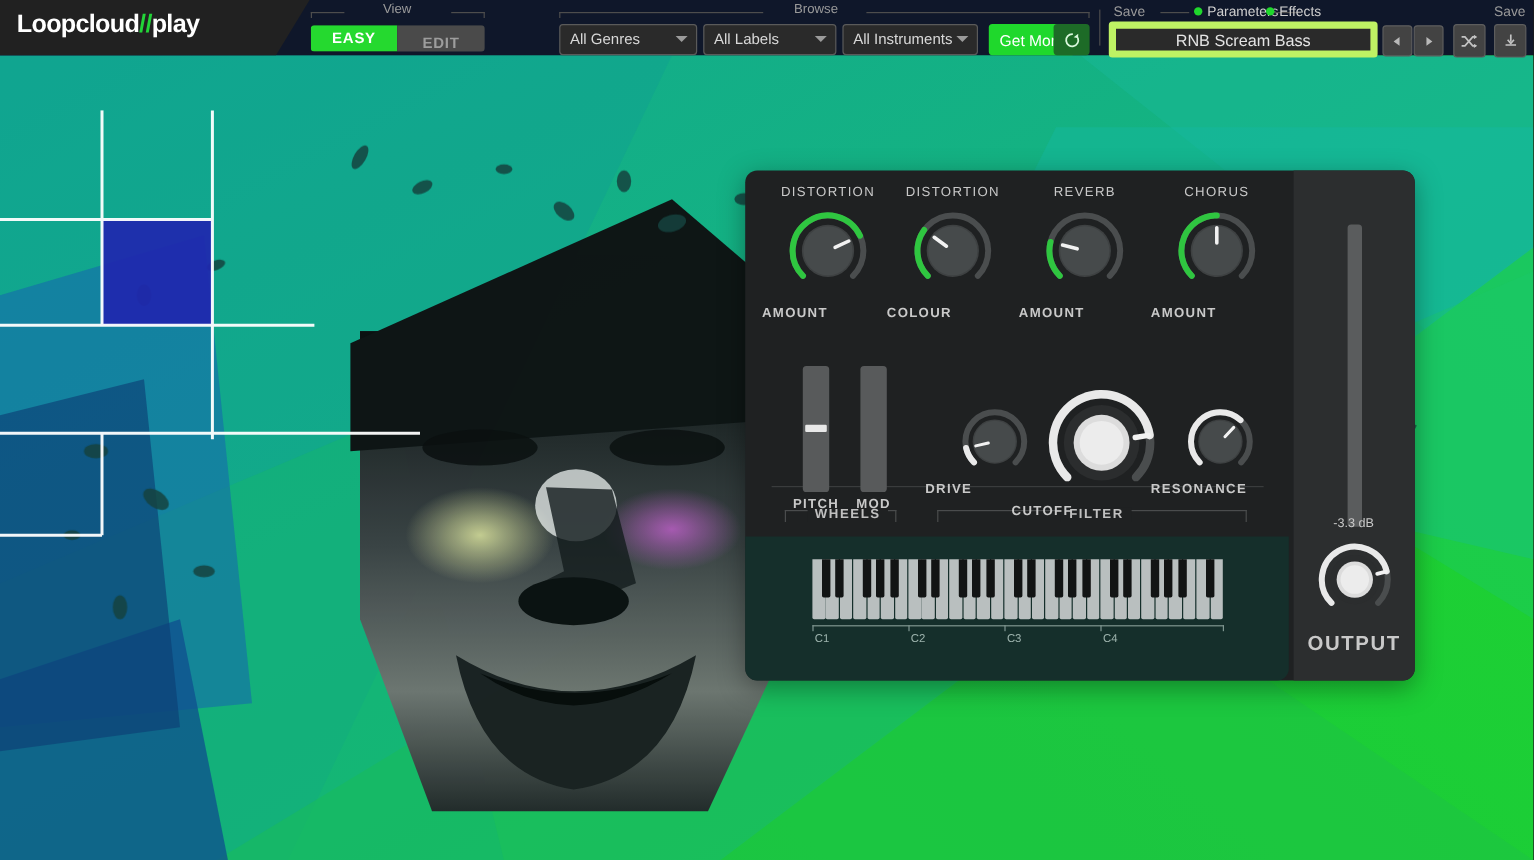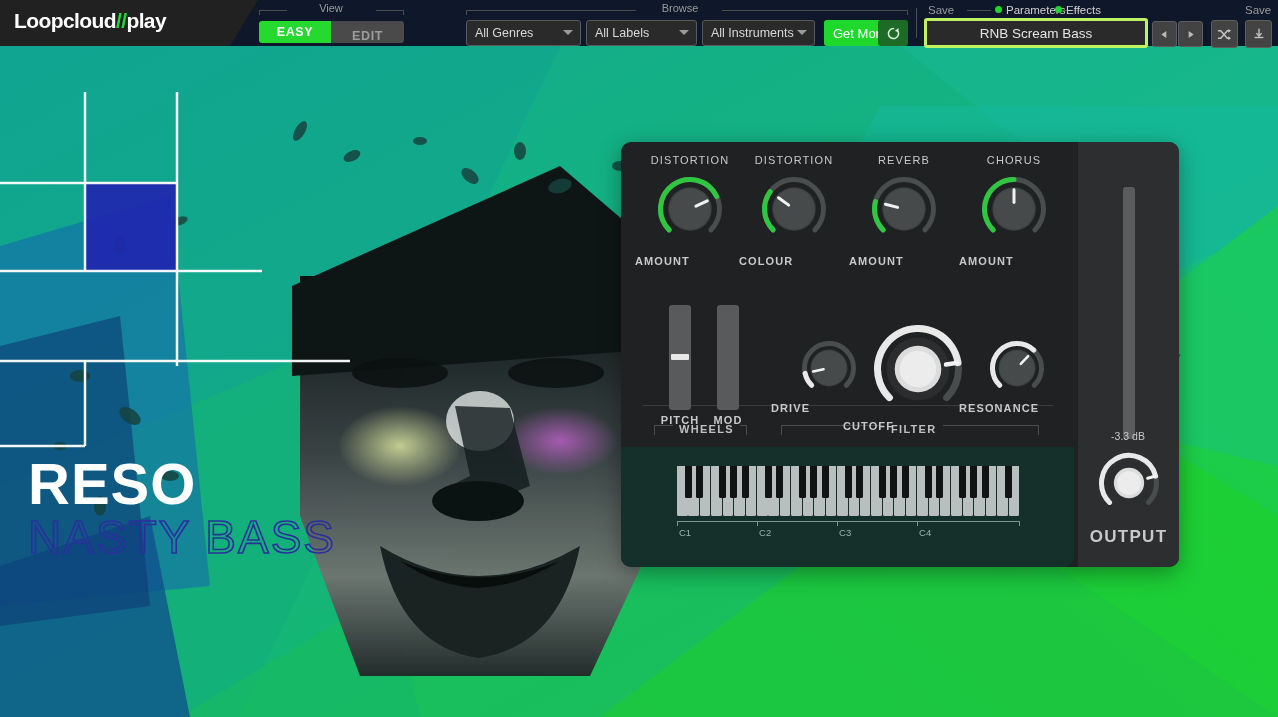--- a/index.html
+++ b/index.html
@@ -33,21 +33,21 @@
     color:#fff;font-size:13px;padding:0 9px;box-sizing:border-box;font-weight:500;}
   .refresh{position:absolute;height:26px;width:30px;background:#1d6b27;border-radius:3px;
     display:flex;align-items:center;justify-content:center;}
 
   .divider{position:absolute;width:1px;background:#4d4d4d;}
 
   .dot{width:7px;height:7px;border-radius:50%;background:#1fd82c;display:inline-block;vertical-align:middle;}
   .lbl-sm{font-size:11.5px;color:#cfcfcf;}
   .lbl-dim{font-size:11.5px;color:#9a9a9a;}
 
-  .preset{position:absolute;height:30px;background:#2a2a2a;border:3px solid #bef264;border-radius:3px;
+  .preset{position:absolute;height:30px;background:#2a2a2a;border:6px solid #bef264;border-radius:3px;
     display:flex;align-items:center;justify-content:center;color:#e4e4e4;font-size:13.5px;box-sizing:border-box;}
   .sqbtn{position:absolute;height:24px;background:#434343;border:1px solid #5d5d5d;border-radius:3px;
     display:flex;align-items:center;justify-content:center;}
 
   
   .stage{position:absolute;left:0;top:46px;width:1278px;height:671px;overflow:hidden;
     background:linear-gradient(120deg,#0f3f6b 0%,#0f9f8c 28%,#16c08a 52%,#1ec93a 78%,#1fd42c 100%);}
   .stage svg{position:absolute;left:0;top:0;}
 
   .title{position:absolute;left:28px;top:411px;z-index:12;pointer-events:none;}
@@ -183,24 +183,20 @@
         <path d="M85 46 L85 225"></path>
         <path d="M177 46 L177 320"></path>
         <path d="M0 137 L177 137"></path>
         <path d="M0 225 L262 225"></path>
         <path d="M0 315 L350 315"></path>
         <path d="M85 315 L85 400"></path>
         <path d="M0 400 L85 400"></path>
       </g>
     </svg>
 
-    <div class="title">
-      <div class="t1">RESO</div>
-      <div class="t2">NASTY BASS</div>
-    </div>
   </div>
 
   <div class="panel">
 
     <div id="fx-row">
         <div class="knob" style="left: 36px; top: 34px;"><svg width="66" height="66" viewBox="0 0 66 66">
     <path d="M12.14034995499685 53.85965004500315 A29.5 29.5 0 1 1 53.85965004500318 53.85965004500313" stroke="#4a4d4e" stroke-width="5" fill="none" stroke-linecap="round"></path>
     <path d="M12.14034995499685 53.85965004500315 A29.5 29.5 0 1 1 59.692398047747574 20.43951089883035" stroke="#2fc640" stroke-width="5" fill="none" stroke-linecap="round"></path>
     <circle cx="33" cy="33" r="21.78" fill="#3e4142"></circle>
              <circle cx="33" cy="33" r="20.4732" fill="#464a4b"></circle>

